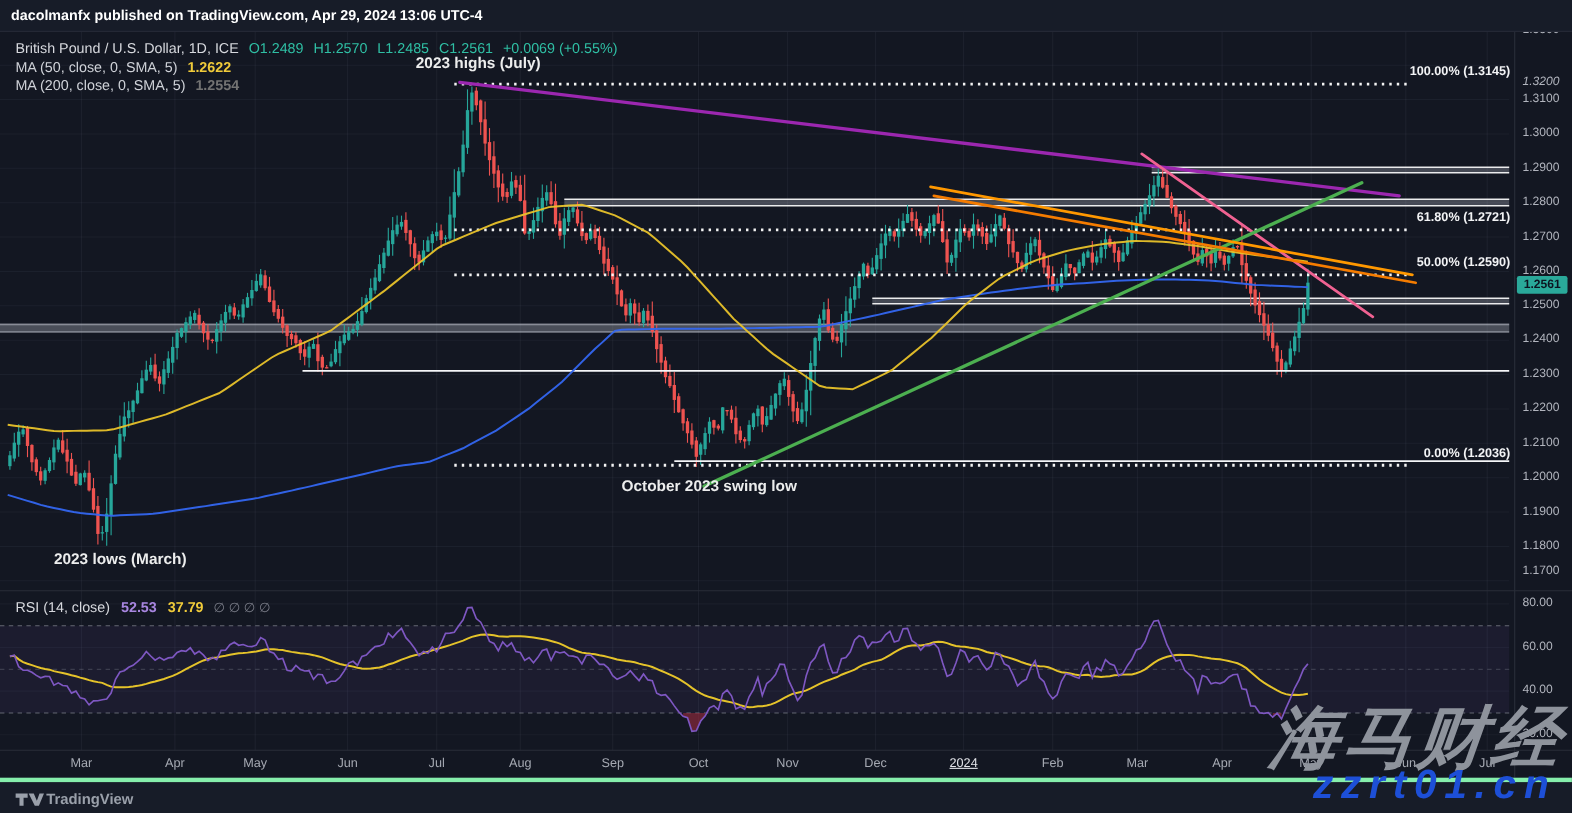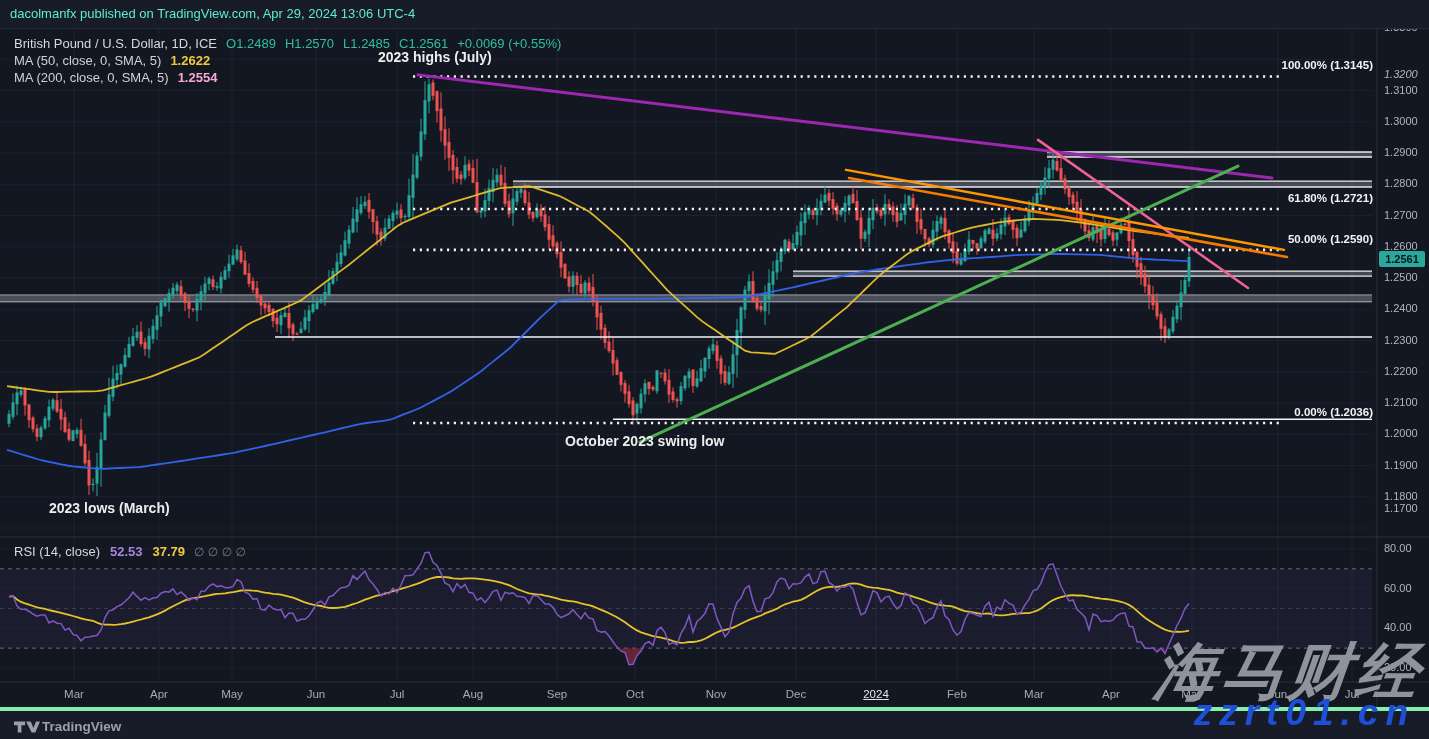--- a/index.html
+++ b/index.html
@@ -3,28 +3,28 @@
 <meta charset="utf-8">
 <style>
   html,body{margin:0;padding:0;background:#10141d;}
   #app{position:relative;width:1429px;height:739px;background:#171c28;overflow:hidden;
        font-family:"Liberation Sans",sans-serif;-webkit-font-smoothing:antialiased;}
   #plotbg{position:absolute;left:0;top:28px;width:1429px;height:679px;background:#131722;}
   #chart-svg{position:absolute;left:0;top:0;z-index:2;}
   .ovl{position:absolute;z-index:5;}
   
   #hdr{position:absolute;left:0;top:0;width:100%;height:28px;background:#171c28;border-bottom:1px solid #262b38;z-index:6;}
-  #hdr .t{position:absolute;left:10px;top:6px;font-size:13px;font-weight:400;color:#5eead4;}
+  #hdr .t{position:absolute;left:10px;top:6px;font-size:13px;font-weight:700;color:#ffffff;}
   
   #legend{left:14px;top:35px;font-size:13px;color:#d6d8dd;line-height:17px;white-space:nowrap;}
   #legend .row{height:17px;}
   #legend .g{color:#2fbfa4;margin-left:9px;}
   #legend .malabel{color:#cfd2d8;}
   #legend .v50{color:#f0cb3a;font-weight:700;margin-left:9px;}
-  #legend .v200{color:#f9a8d4;font-weight:700;margin-left:9px;}
+  #legend .v200{color:#737373;font-weight:700;margin-left:9px;}
   
   #rsilegend{left:14px;top:544px;font-size:13px;color:#d6d8dd;white-space:nowrap;}
   #rsilegend .v1{color:#a886e0;font-weight:700;margin-left:10px;}
   #rsilegend .v2{color:#f0cb3a;font-weight:700;margin-left:10px;}
   #rsilegend .nul{color:#787b86;margin-left:9px;font-size:12px;}
   .anno{position:absolute;z-index:5;font-size:14px;font-weight:700;color:#eceded;white-space:nowrap;}
   .fiblab{position:absolute;z-index:5;font-size:11.5px;font-weight:700;color:#f2f3f5;white-space:nowrap;text-align:right;}
   .ptick,.rtick{position:absolute;left:1384px;z-index:4;font-size:11px;color:#b2b5be;}
   .mtick{position:absolute;z-index:4;font-size:11.5px;color:#a6aab3;transform:translateX(-50%);top:688px;}
   .mtick.yr{color:#e4e6eb;text-decoration:underline;}
@@ -758,21 +758,21 @@
       <div class="ptick" style="top: 208.5px;">1.2700</div>
       <div class="ptick" style="top: 239.75px;">1.2600</div>
       <div class="ptick" style="top: 271px;">1.2500</div>
       <div class="ptick" style="top: 302.25px;">1.2400</div>
       <div class="ptick" style="top: 333.5px;">1.2300</div>
       <div class="ptick" style="top: 364.75px;">1.2200</div>
       <div class="ptick" style="top: 396px;">1.2100</div>
       <div class="ptick" style="top: 427.25px;">1.2000</div>
       <div class="ptick" style="top: 458.5px;">1.1900</div>
       <div class="ptick" style="top: 489.75px;">1.1800</div>
-      <div class="ptick" style="top: 502px;">1.1700</div>
+      <div class="ptick" style="top: 513px;">1.1700</div>
     </div>
   <div id="rticks">
       <div class="rtick" style="top: 542px;">80.00</div>
       <div class="rtick" style="top: 581.666px;">60.00</div>
       <div class="rtick" style="top: 621.332px;">40.00</div>
       <div class="rtick" style="top: 660.998px;">20.00</div>
     </div>
   <div id="mticks">
       <div class="mtick" style="left: 74px;">Mar</div>
       <div class="mtick" style="left: 159px;">Apr</div>

